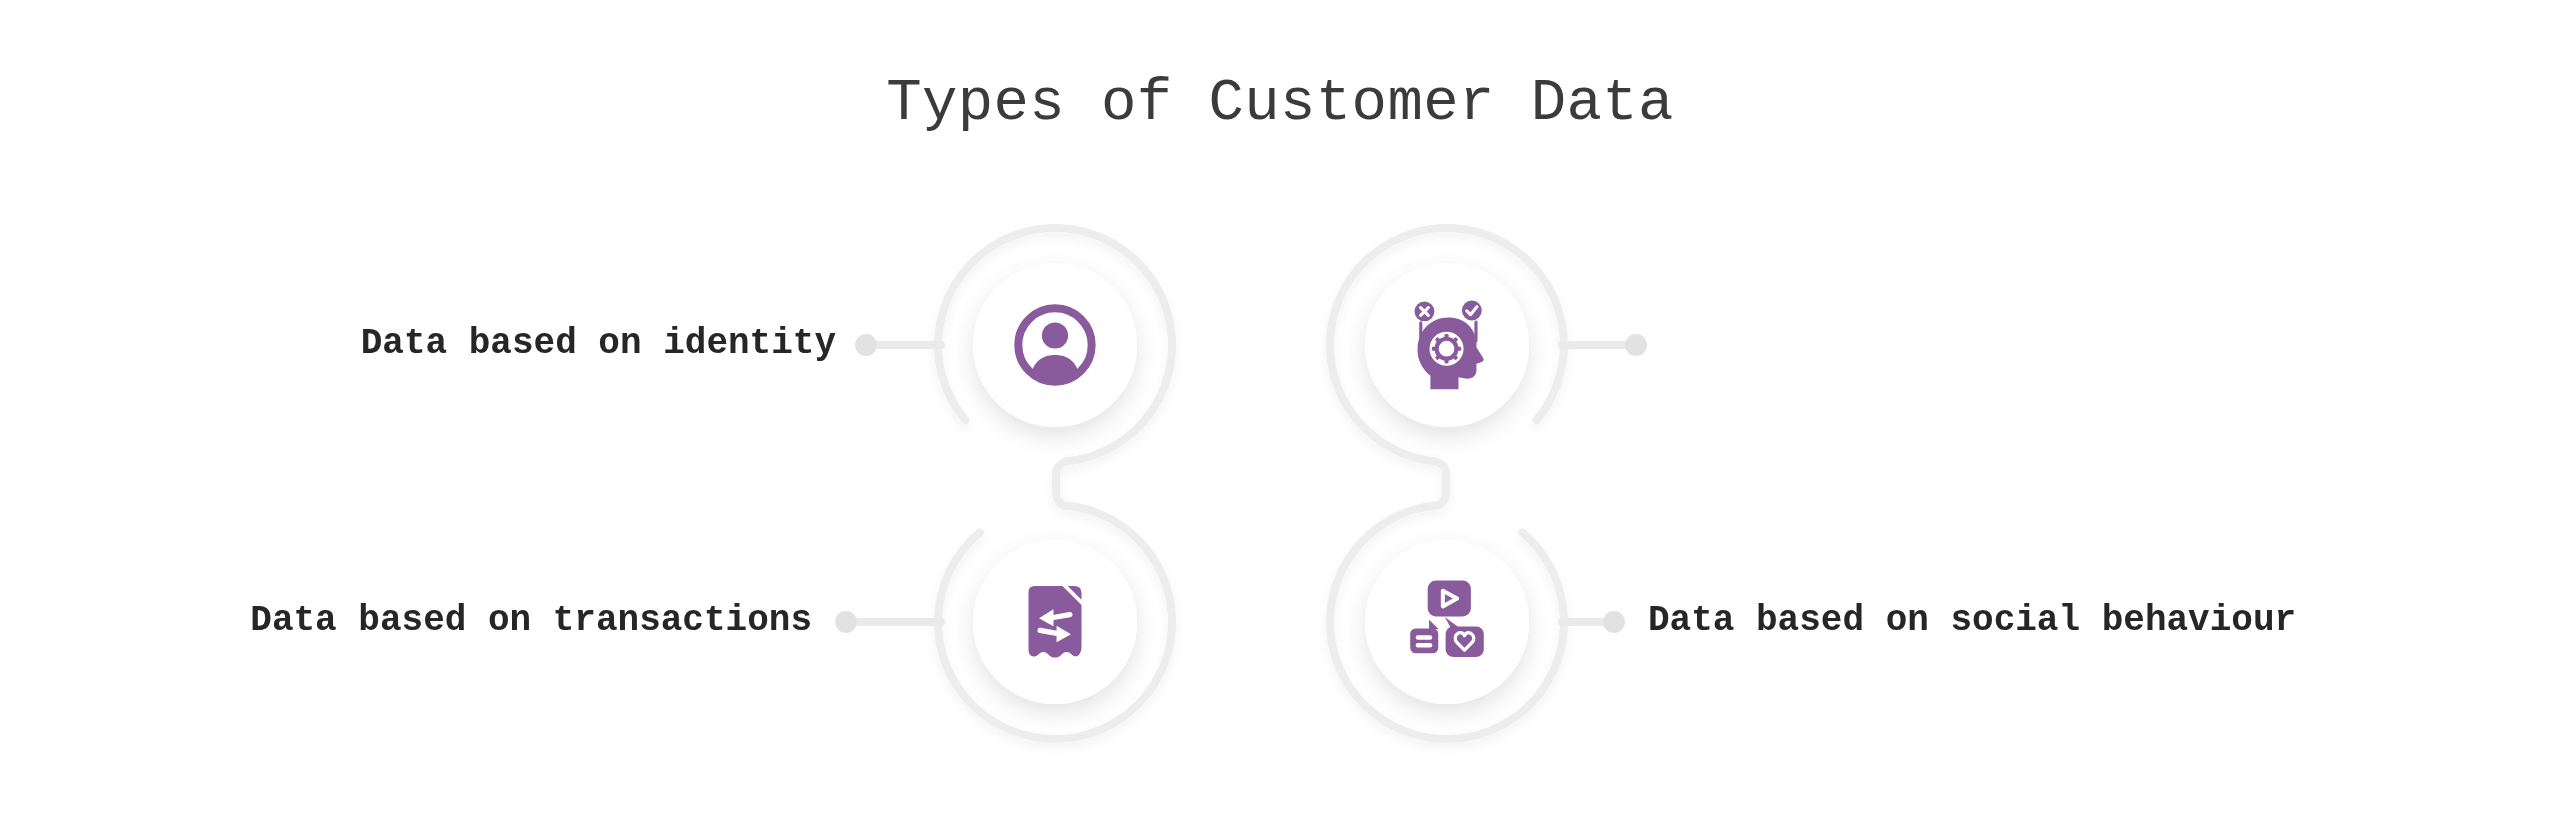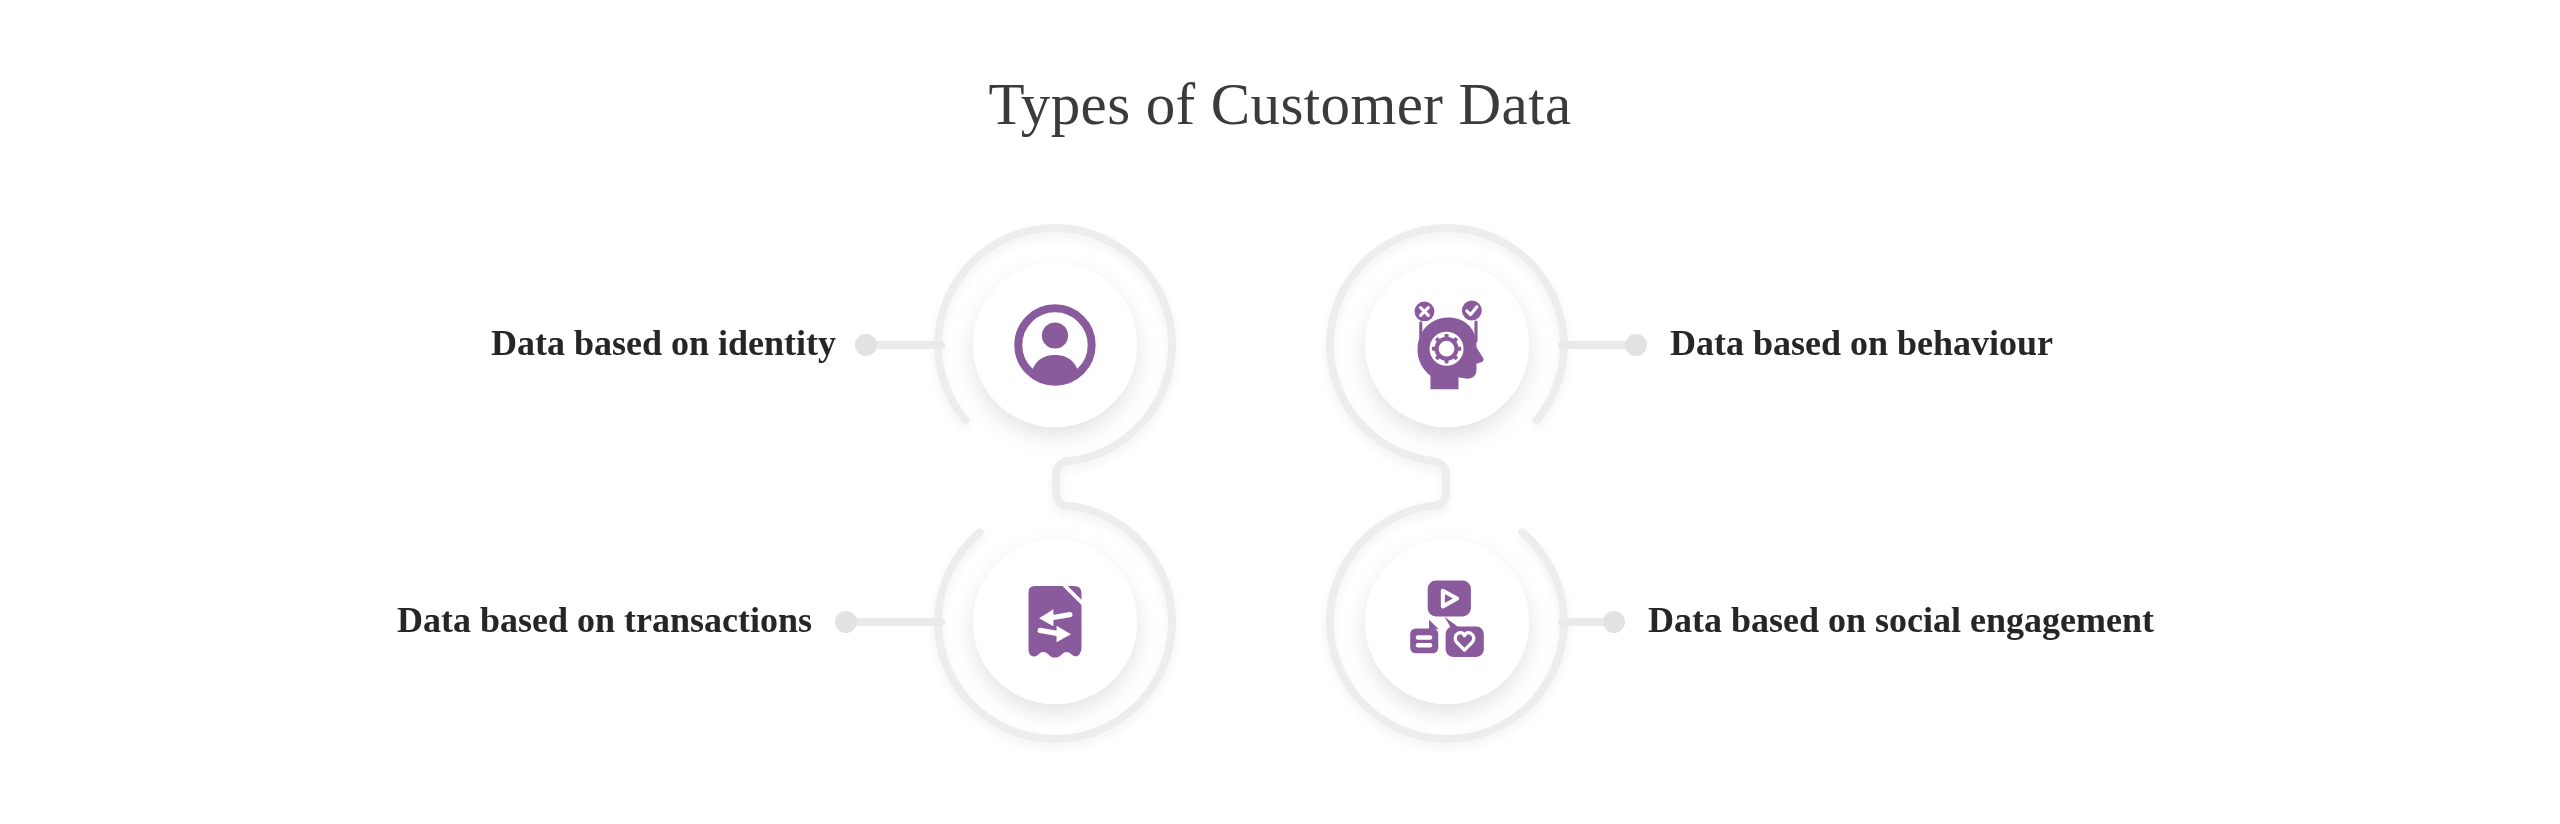--- a/index.html
+++ b/index.html
@@ -1,18 +1,18 @@
 <!DOCTYPE html>
 <html style="--accent_purple: #8a5b9c; --ring_gray: #ededed; --connector_gray: #eaeaea; --dot_gray: #e2e2e2; --title_color: #3b3b3b; --label_color: #262626; --background: #ffffff;"><head>
 <meta charset="utf-8">
 <style>
   html,body{margin:0;padding:0;background:#fff;}
   .canvas{
     position:relative;width:2560px;height:824px;background:var(--background,#ffffff);
-    overflow:hidden;font-family:Liberation Serif, serif;
+    overflow:hidden;font-family:Liberation Mono, monospace;
   }
   .title{
     position:absolute;left:0;right:0;top:70px;text-align:center;
     font-size:59px;font-weight:500;color:var(--title_color,#3b3b3b);letter-spacing:.4px;
   }
   .label{
     position:absolute;font-size:36px;font-weight:700;color:var(--label_color,#262626);
     white-space:nowrap;transform:translateY(-54%);
   }
   .label-identity{right:1724px;top:345px;}
@@ -113,17 +113,16 @@
       <rect class="pf" x="8" y="57" width="30.5" height="27" rx="6"></rect>
       <rect class="wf" x="14" y="64.5" width="18" height="4.8" rx="2.4"></rect>
       <rect class="wf" x="14" y="72.8" width="18" height="4.8" rx="2.4"></rect>
       <path class="pf" d="M52 56 L45.5 44.5 L61 56 Z"></path>
       <rect class="pf" x="46.5" y="55" width="41.5" height="33" rx="8"></rect>
       <path class="ws" stroke-width="3.6" stroke-linejoin="round" d="M67 80.5 L58.8 72.3 C55.8 69.2 56.4 64.3 60 62.3 C63 60.6 66 61.8 67 64.8 C68 61.8 71 60.6 74 62.3 C77.6 64.3 78.2 69.2 75.2 72.3 Z"></path>
     </g>
   </svg>
 
   <div class="label label-identity">Data based on identity</div>
-  <div class="label label-behaviour">Data based on behaviour</div>
   <div class="label label-transactions">Data based on transactions</div>
-  <div class="label label-social">Data based on social engagement</div>
+  <div class="label label-social">Data based on social behaviour</div>
 
 </div>
 
 </body></html>

